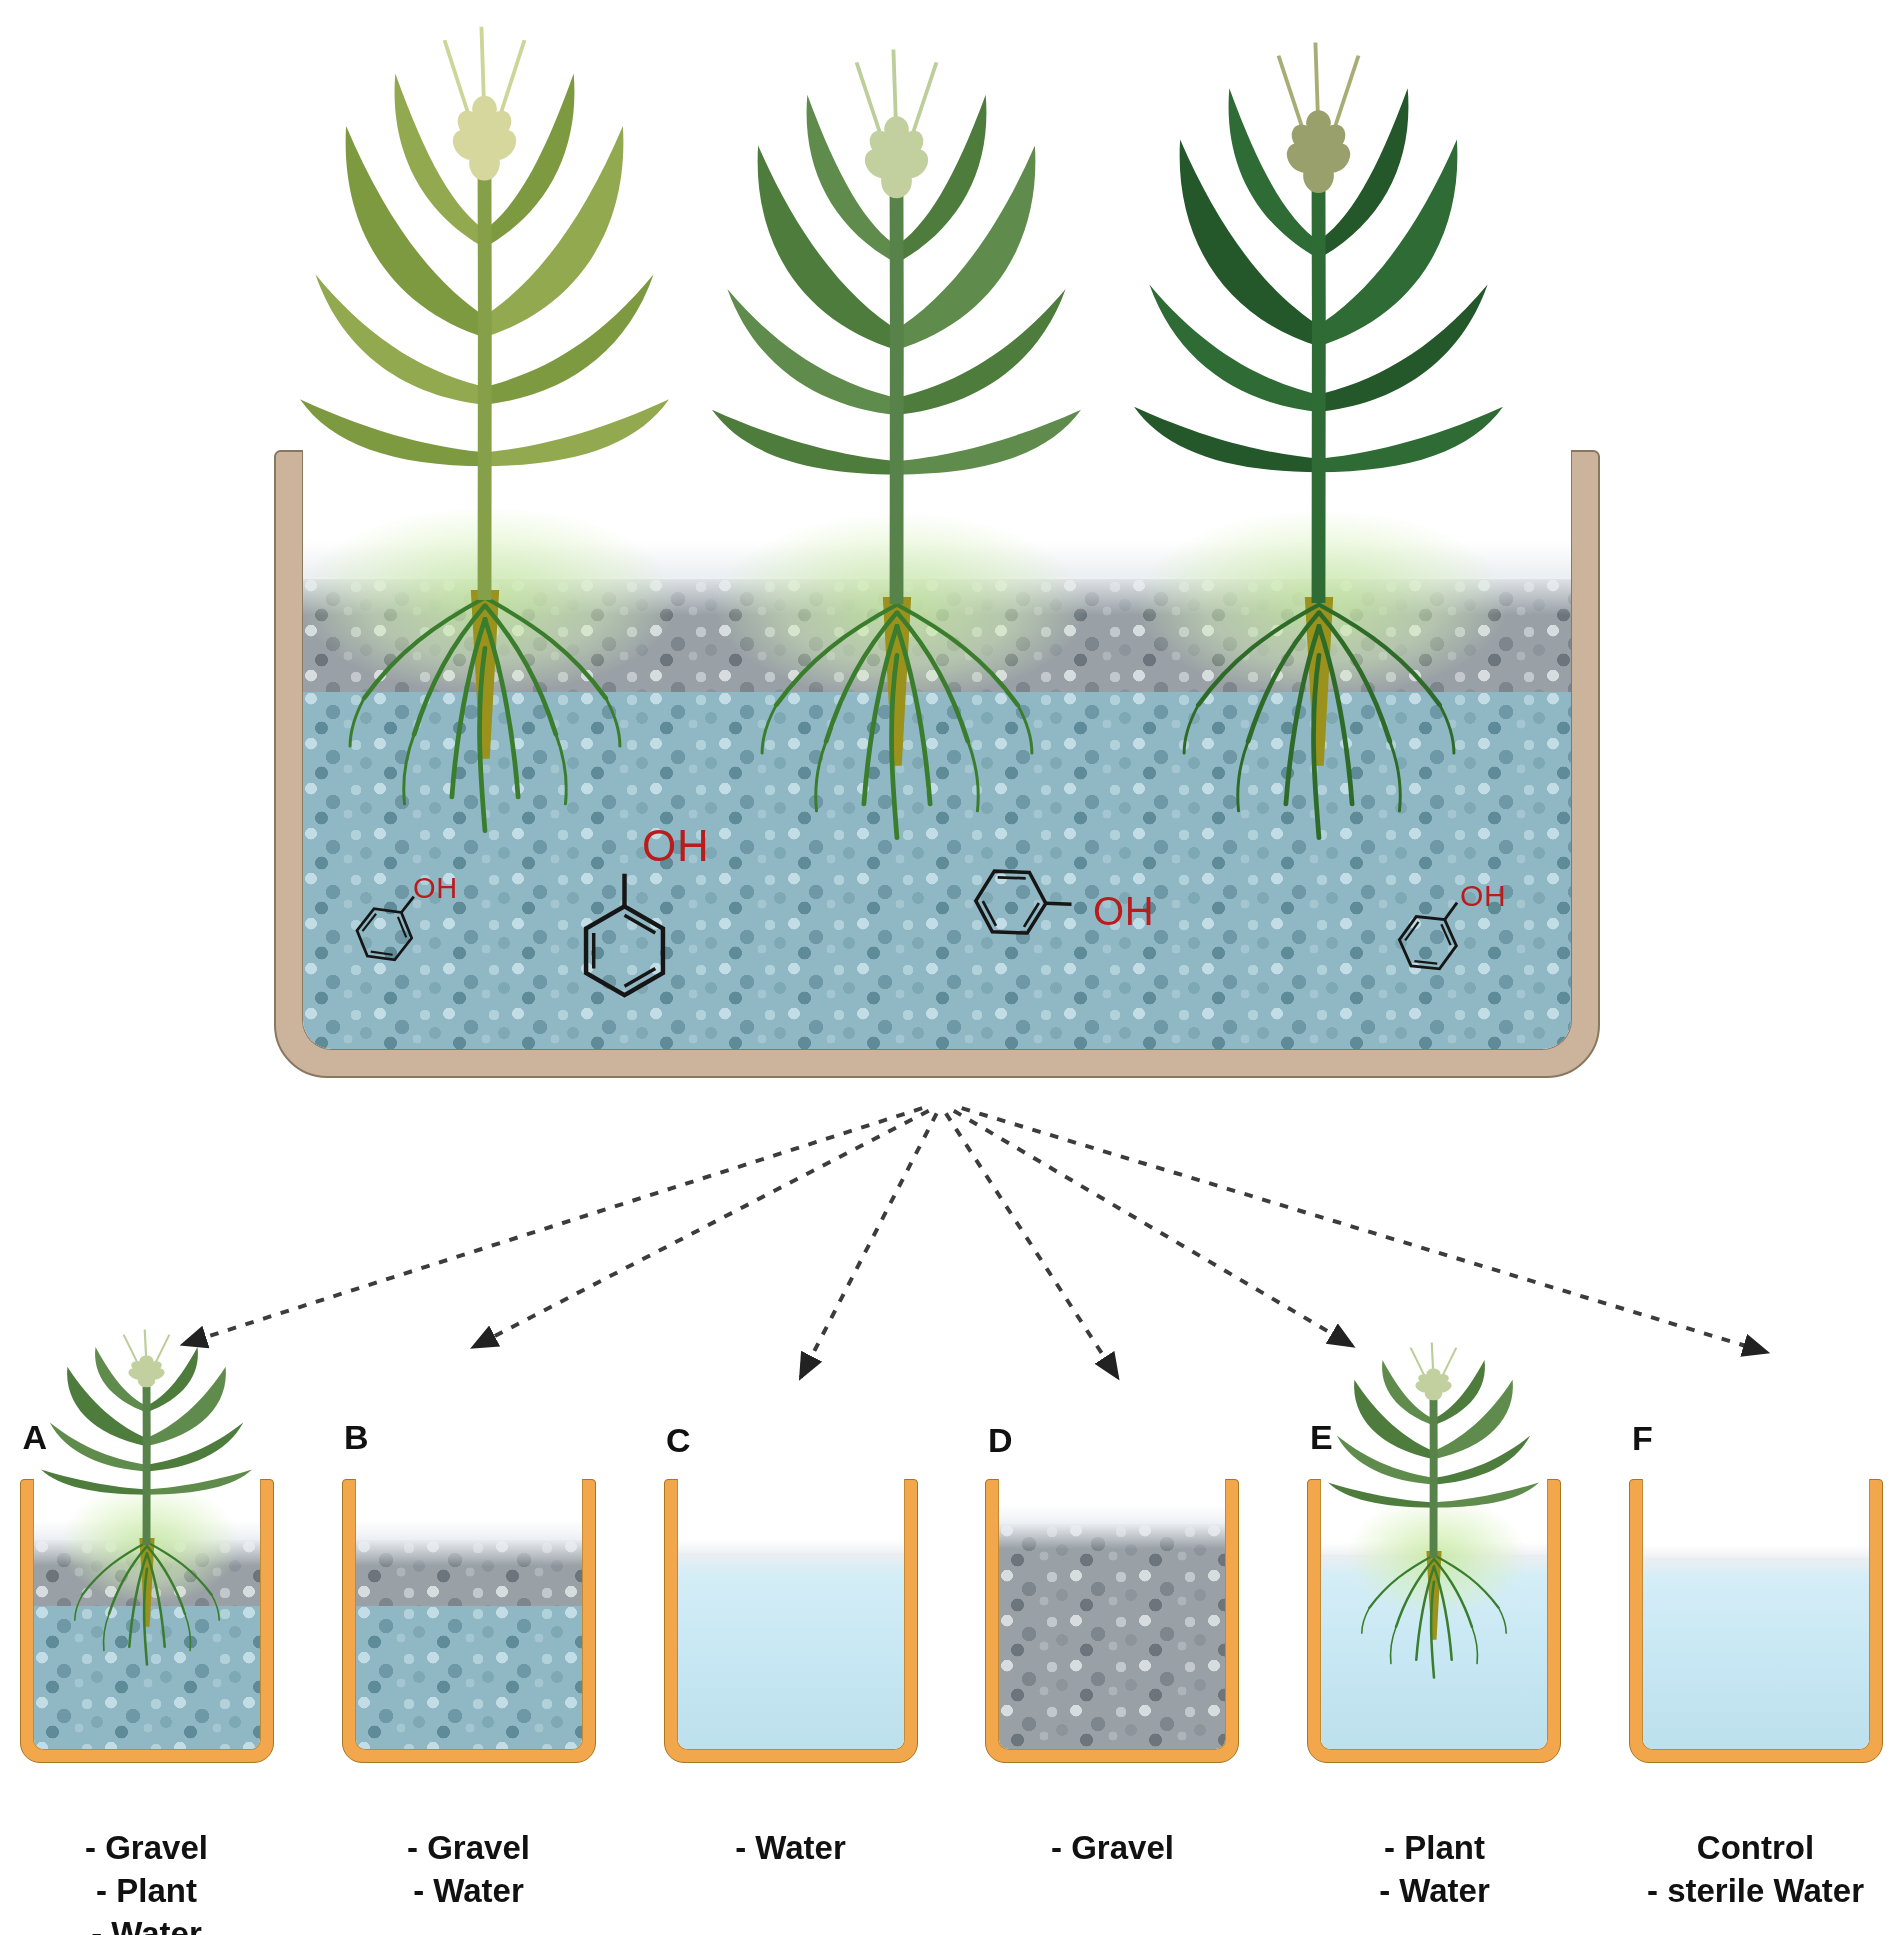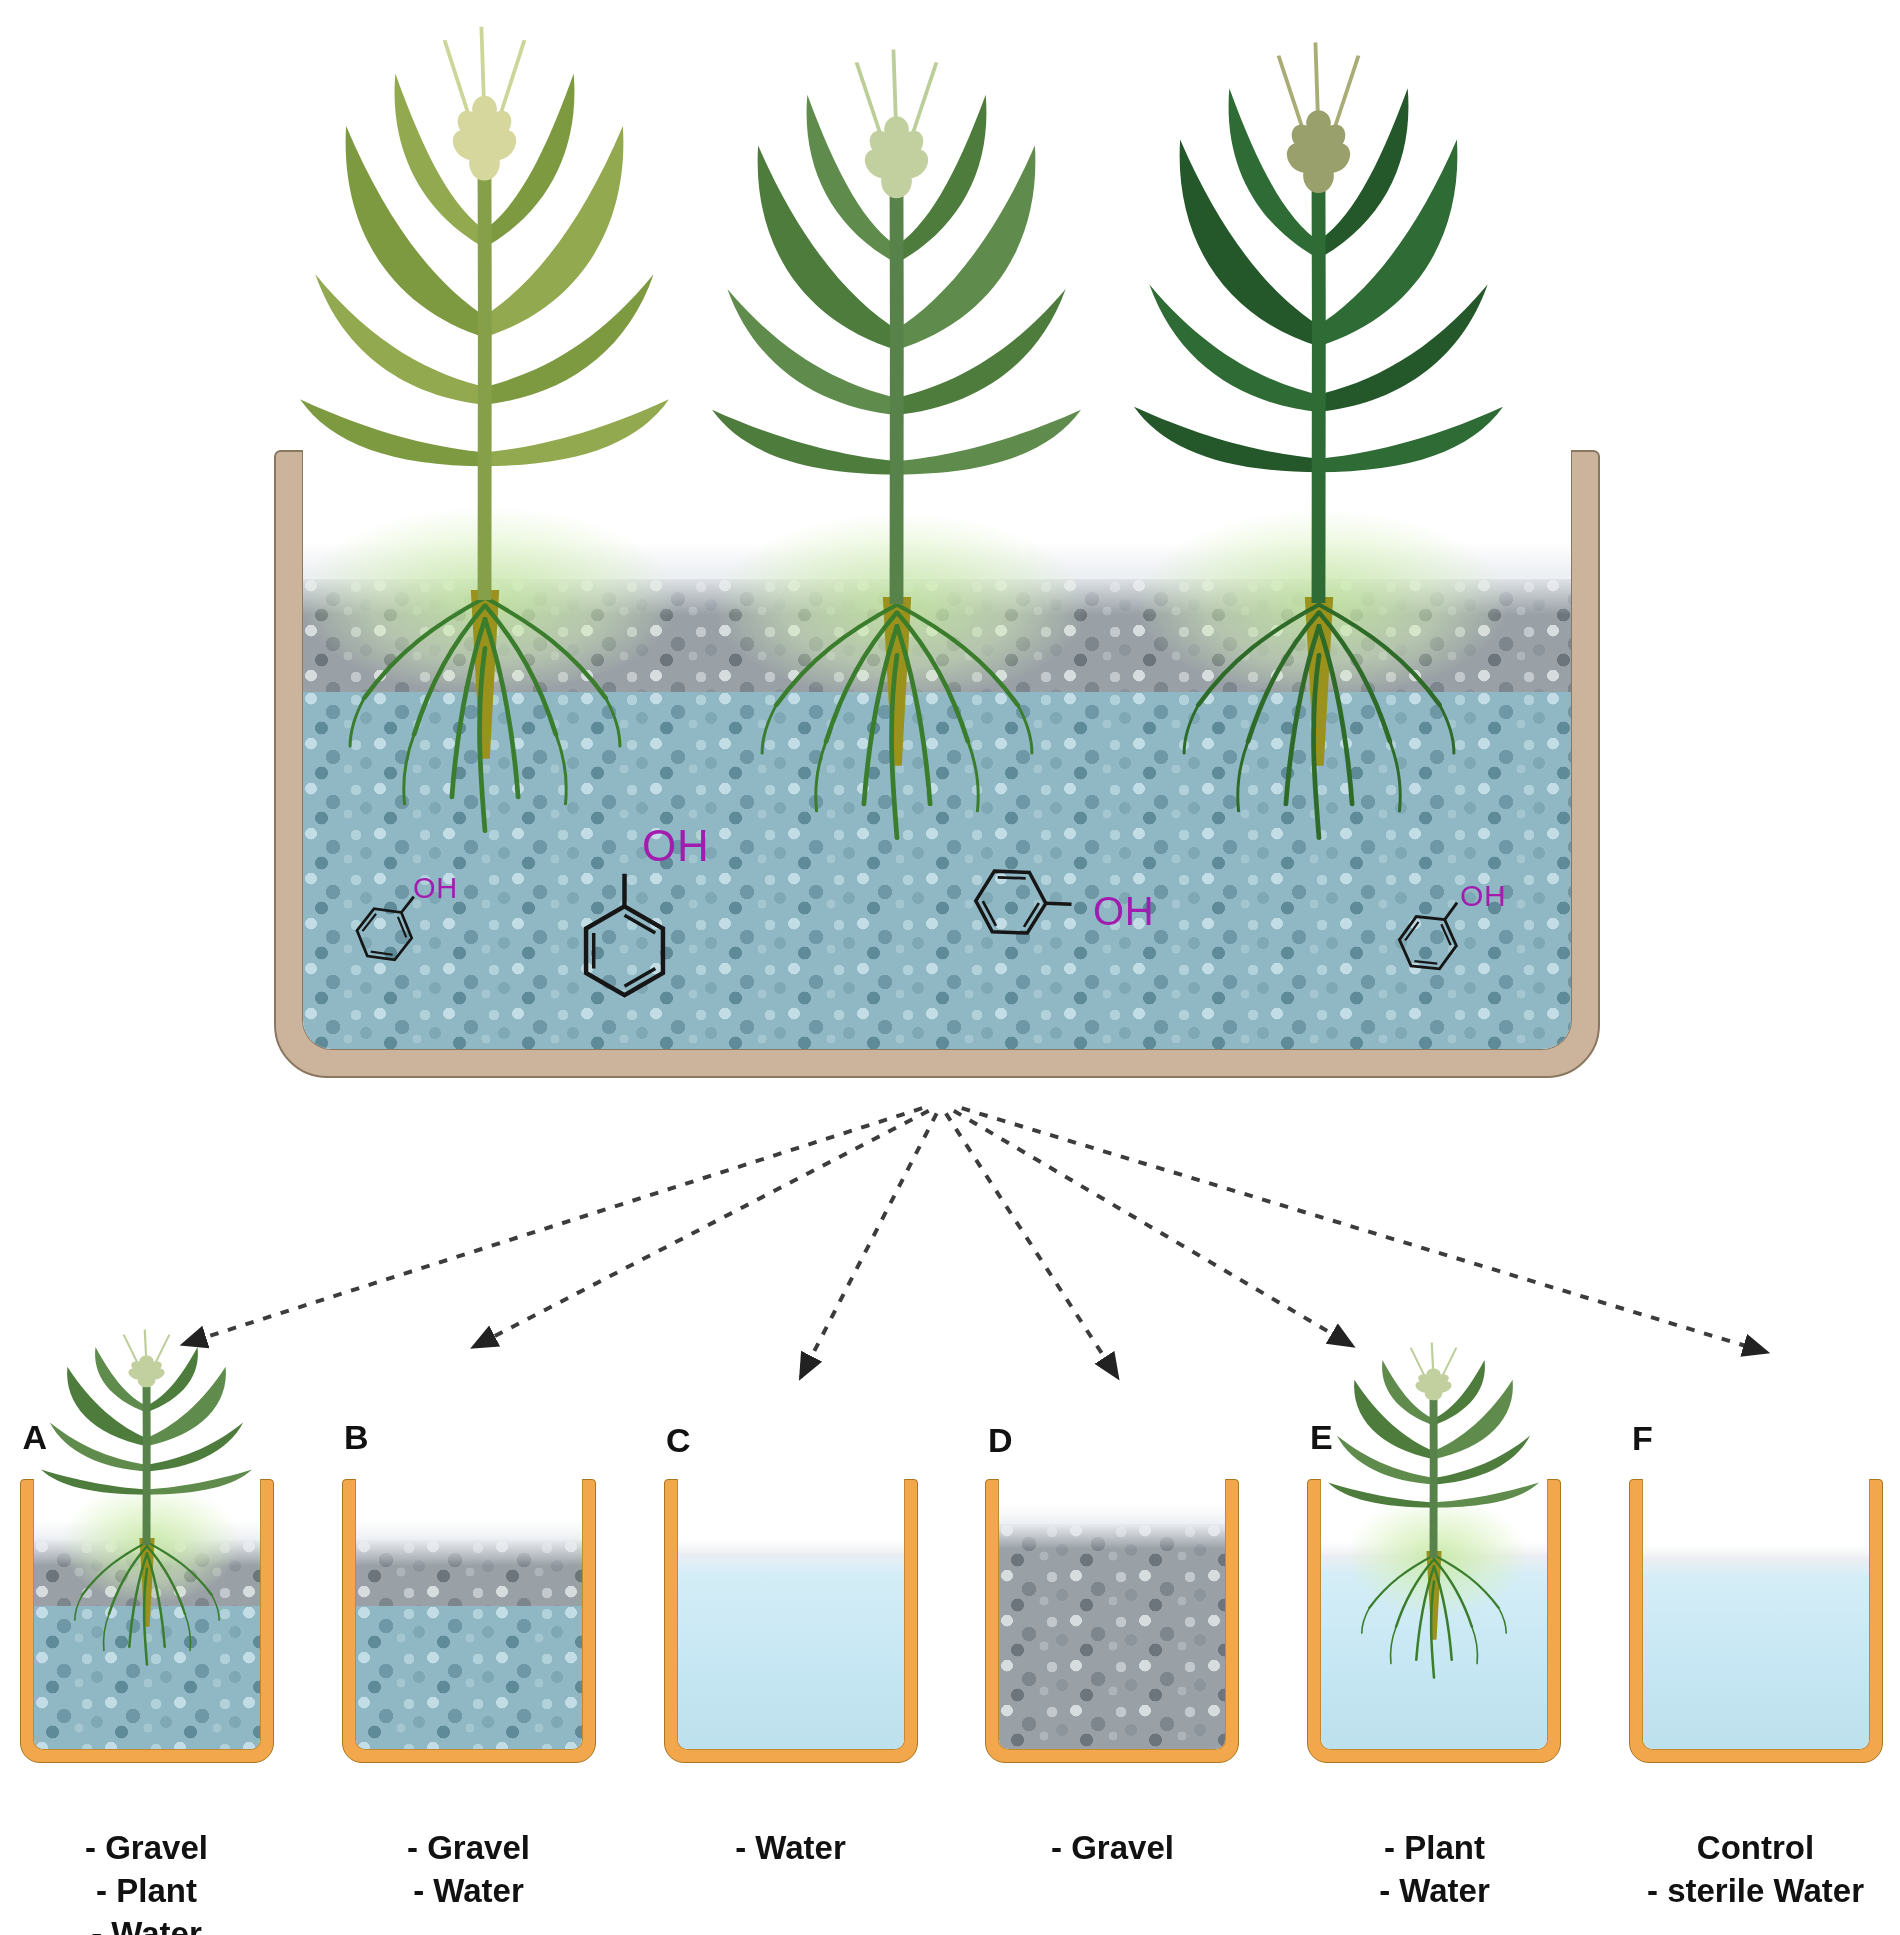--- a/index.html
+++ b/index.html
@@ -29,21 +29,21 @@
       radial-gradient(circle 4.6px at 45px 32px, #a3c6d0 96%, transparent),
       radial-gradient(circle 6px at 63px 26px, #7fa8b5 96%, transparent);
     background-size:69px 45px; }
   .water { background:linear-gradient(180deg,#d8eff8 0%,#c6e7f3 55%,#bce0ec 100%); }
   .edge-fog { background:linear-gradient(180deg, rgba(255,255,255,0) 0%, rgba(235,238,242,.95) 45%, rgba(255,255,255,0) 100%); }
   .layer { position:absolute; left:0; right:0; }
 
   
   .molecule { position:absolute; z-index:3; }
   .molecule svg { overflow:visible; display:block; }
-  .oh { position:absolute; color:#a21caf; font-weight:500; letter-spacing:0.7px; }
+  .oh { position:absolute; color:#b91c1c; font-weight:500; letter-spacing:0.7px; }
 
   
   .plant-svg, .roots-svg { position:absolute; z-index:6; overflow:visible; }
   .glow { position:absolute; z-index:2; border-radius:50%;
     background:radial-gradient(ellipse at center, rgba(198,233,160,.85) 0%, rgba(214,240,185,.45) 45%, rgba(255,255,255,0) 72%); }
 
   
   .arrows-svg { position:absolute; left:0; top:0; width:1901px; height:1936px; z-index:4; }
 
   

